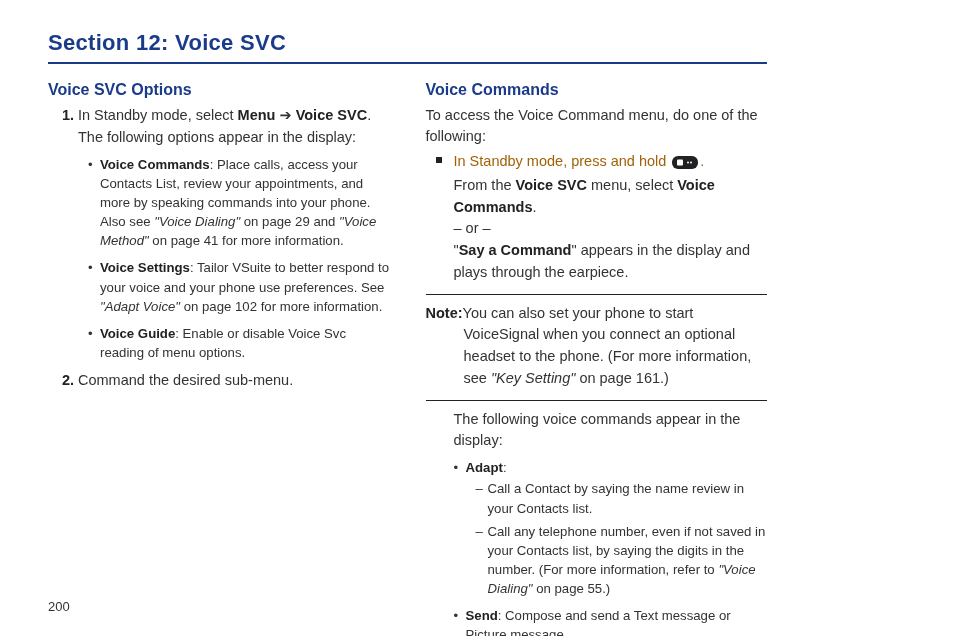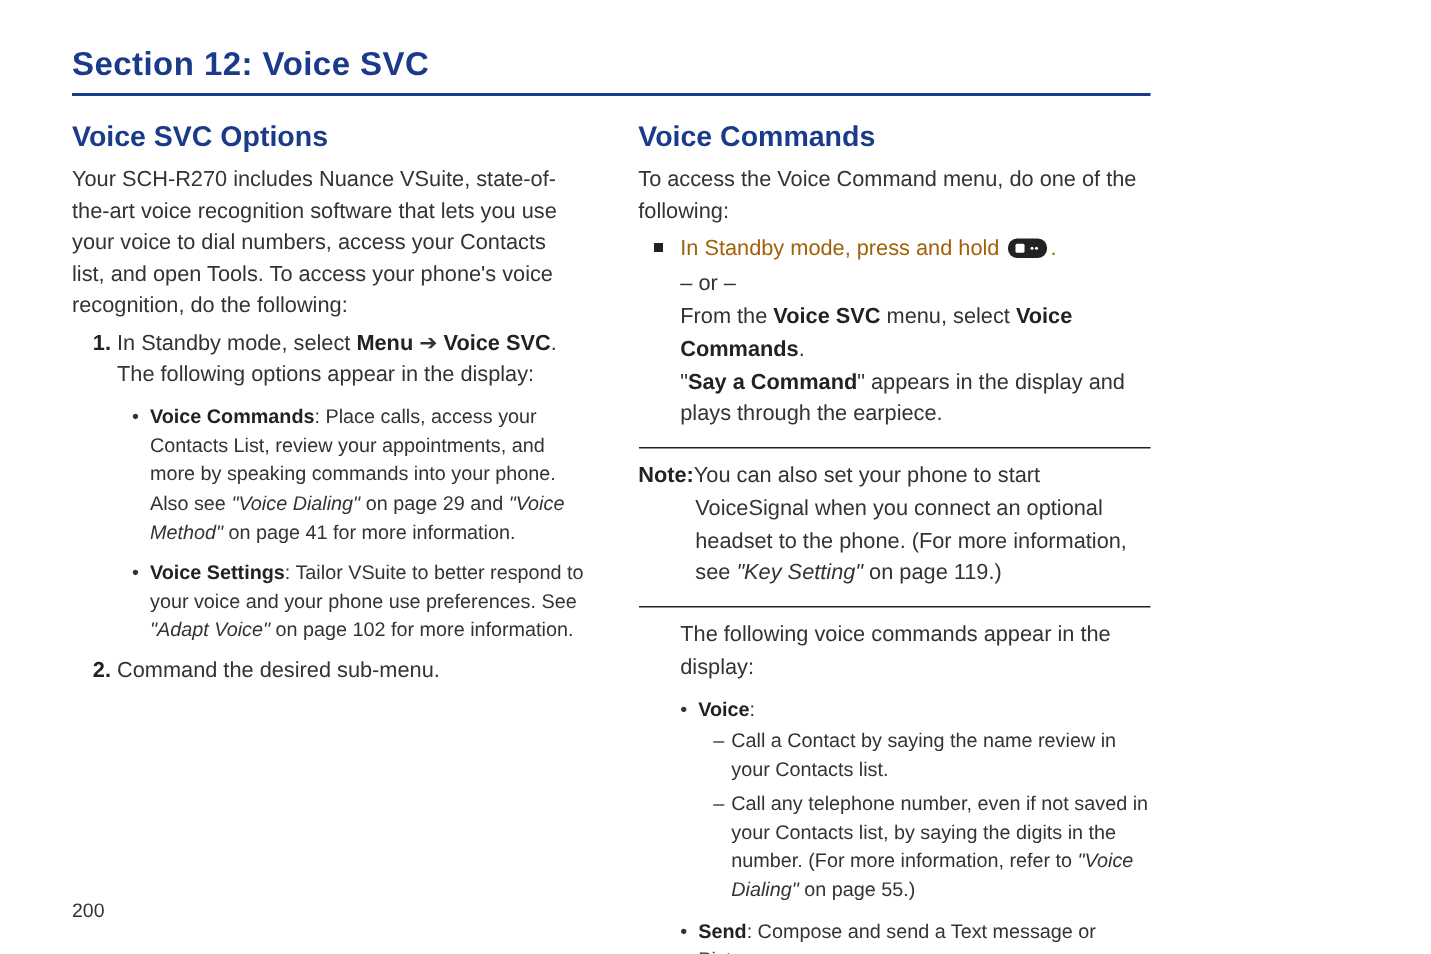--- a/index.html
+++ b/index.html
@@ -31,21 +31,21 @@
   }
   .cols {
     display: flex;
     gap: 36px;
   }
   .col {
     flex: 1 1 0;
     min-width: 0;
   }
   .h2 {
-    font-size: 19px;
+    font-size: 16px;
     font-weight: 900;
     color: #1a3a8a;
     margin: 2px 0 4px 0;
   }
   .body-text {
     font-size: 14.5px;
     line-height: 1.45;
     color: #333;
   }
   .para { margin: 0 0 4px 0; }
@@ -157,30 +157,32 @@
 <body>
 
 <div class="page">
 
   <h1 class="section-title">Section 12: Voice SVC</h1>
 
   <div class="cols">
 
     <div class="col body-text">
       <h2 class="h2">Voice SVC Options</h2>
-      <p class="para">Your SCH-R270 includes Nuance VSuite, state-of-the-art voice recognition software that lets you use your voice to dial numbers, access your Contacts list, and open Tools. To access your phone's voice recognition, do the following:</p>
       <ol class="numlist">
         <li>
           <span>In Standby mode, select </span><b>Menu</b><span> ➔ </span><b>Voice SVC</b><span>. The following options appear in the display:</span>
           <ul class="bullets-sm">
             <li>
               <b>Voice Commands</b><span>: Place calls, access your Contacts List, review your appointments, and more by speaking commands into your phone. Also see </span><i class="ref">"Voice Dialing"</i><span> on page 29 and </span><i class="ref">"Voice Method"</i><span> on page 41 for more information.</span>
             </li>
             <li>
               <b>Voice Settings</b><span>: Tailor VSuite to better respond to your voice and your phone use preferences. See </span><i class="ref">"Adapt Voice"</i><span> on page 102 for more information.</span>
+            </li>
+            <li>
+              <b>Voice Guide</b><span>: Enable or disable Voice Svc reading of menu options.</span>
             </li>
           </ul>
         </li>
         <li>Command the desired sub-menu.</li>
       </ol>
     </div>
 
     <div class="col body-text">
       <h2 class="h2">Voice Commands</h2>
       <p class="para">To access the Voice Command menu, do one of the following:</p>
@@ -189,39 +191,39 @@
         <li>
           <span>In Standby mode, press and hold </span><span class="key-icon">
               <svg width="18" height="9" viewBox="0 0 18 9">
                 <rect x="1" y="1.5" width="6" height="6" rx="1" fill="#fff"></rect>
                 <circle cx="12" cy="4.5" r="1" fill="#fff"></circle>
                 <circle cx="15" cy="4.5" r="1" fill="#fff"></circle>
               </svg>
             </span><span>.</span>
         </li>
       </ul>
-      <div class="sub-indent">– or –</div>
       <div class="sub-indent">
         <span>From the </span><b>Voice SVC</b><span> menu, select </span><b>Voice Commands</b><span>.</span>
       </div>
+      <div class="sub-indent">– or –</div>
       <div class="sub-indent">
         <span>"</span><b>Say a Command</b><span>" appears in the display and plays through the earpiece.</span>
       </div>
 
       <hr class="rule">
       <div class="note-block">
-        <b>Note:</b><span>You can also set your phone to start VoiceSignal when you connect an optional headset to the phone. (For more information, see </span><i class="ref">"Key Setting"</i><span> on page 119.)</span>
+        <b>Note:</b><span>You can also set your phone to start VoiceSignal when you connect an optional headset to the phone. (For more information, see </span><i class="ref">"Key Setting"</i><span> on page 161.)</span>
       </div>
       <hr class="rule">
 
       <div class="sub-indent">The following voice commands appear in the display:</div>
 
       <ul class="bullets-sm" style="padding-left:28px;">
         <li>
-          <b>Voice</b><span>:</span>
+          <b>Adapt</b><span>:</span>
           <ul class="dash-list">
             <li>Call a Contact by saying the name review in your Contacts list.</li>
             <li>
               <span>Call any telephone number, even if not saved in your Contacts list, by saying the digits in the number. (For more information, refer to </span><i class="ref">"Voice Dialing"</i><span> on page 55.)</span>
             </li>
           </ul>
         </li>
         <li>
           <b>Send</b><span>: Compose and send a Text message or Picture message.</span>
         </li>

